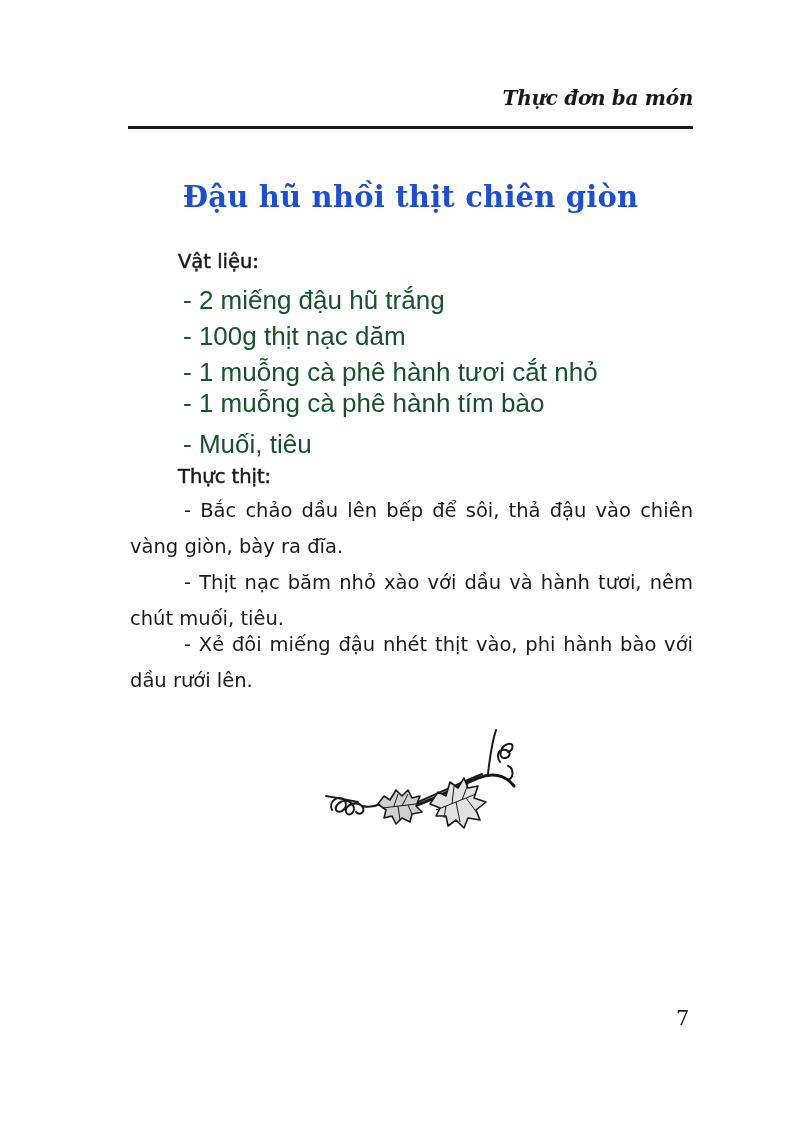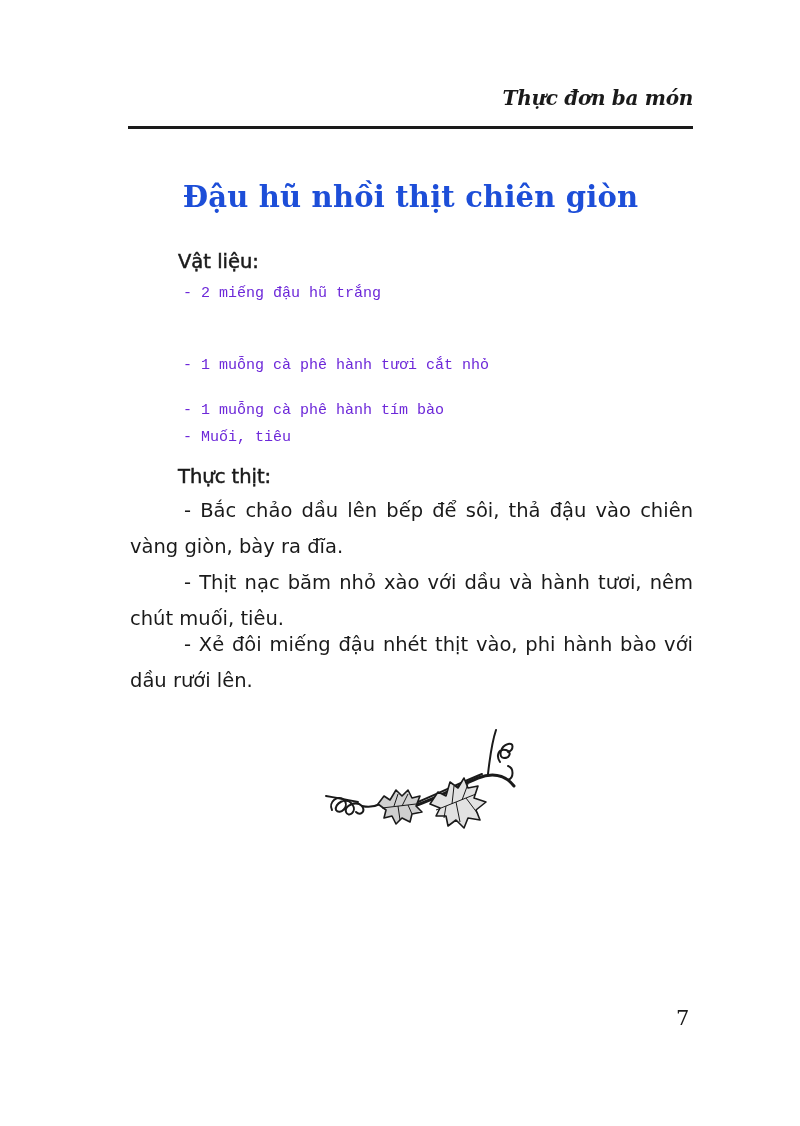--- a/index.html
+++ b/index.html
@@ -34,23 +34,23 @@
     .section-label {
       position: absolute; left: 130px;
       font-family: "DejaVu Sans", sans-serif;
       font-size: 19.5px; font-weight: normal;
       color: #1a1a1a;
       margin-left: 48px;
     }
     .section-label.strong { -webkit-text-stroke: 0.5px #1a1a1a; }
     .ingredient {
       position: absolute; left: 183px;
-      font-family: Liberation Mono, monospace;
-      font-size: 15px;
-      color: #6d28d9;
+      font-family: Liberation Sans, sans-serif;
+      font-size: 26px;
+      color: #14532d;
       white-space: nowrap;
     }
     .para {
       position: absolute; left: 130px; width: 563px;
       font-family: "DejaVu Sans", sans-serif;
       font-size: 19.5px; line-height: 36px;
       color: #1a1a1a;
       text-align: justify;
       text-align-last: left;
       text-indent: 54px;
@@ -68,22 +68,23 @@
 <div class="page">
 
   <div class="running-header">Thực đơn ba món</div>
   <div class="header-rule"></div>
 
   <div class="title">Đậu hũ nhồi thịt chiên giòn</div>
 
   <div class="section-label strong" style="top:250px;">Vật liệu:</div>
 
   <div class="ingredient" style="top:285px;">- 2 miếng đậu hũ trắng</div>
+  <div class="ingredient" style="top:321px;">- 100g thịt nạc dăm</div>
   <div class="ingredient" style="top:357px;text-align:right;">- 1 muỗng cà phê hành tươi cắt nhỏ</div>
-  <div class="ingredient" style="top:402px;text-align:center;">- 1 muỗng cà phê hành tím bào</div>
+  <div class="ingredient" style="top:388px;text-align:center;">- 1 muỗng cà phê hành tím bào</div>
   <div class="ingredient" style="top:429px;">- Muối, tiêu</div>
 
   <div class="section-label strong" style="top:465px;">Thực thịt:</div>
 
   <div class="para" style="top:565px;">- Thịt nạc băm nhỏ xào với dầu và hành tươi, nêm chút muối, tiêu.</div>
   <div class="para" style="top:493px;">- Bắc chảo dầu lên bếp để sôi, thả đậu vào chiên vàng giòn, bày ra đĩa.</div>
   <div class="para" style="top:627px;">- Xẻ đôi miếng đậu nhét thịt vào, phi hành bào với dầu rưới lên.</div>
 
   <div class="ornament">
     <svg width="210" height="110" viewBox="0 0 210 110">

